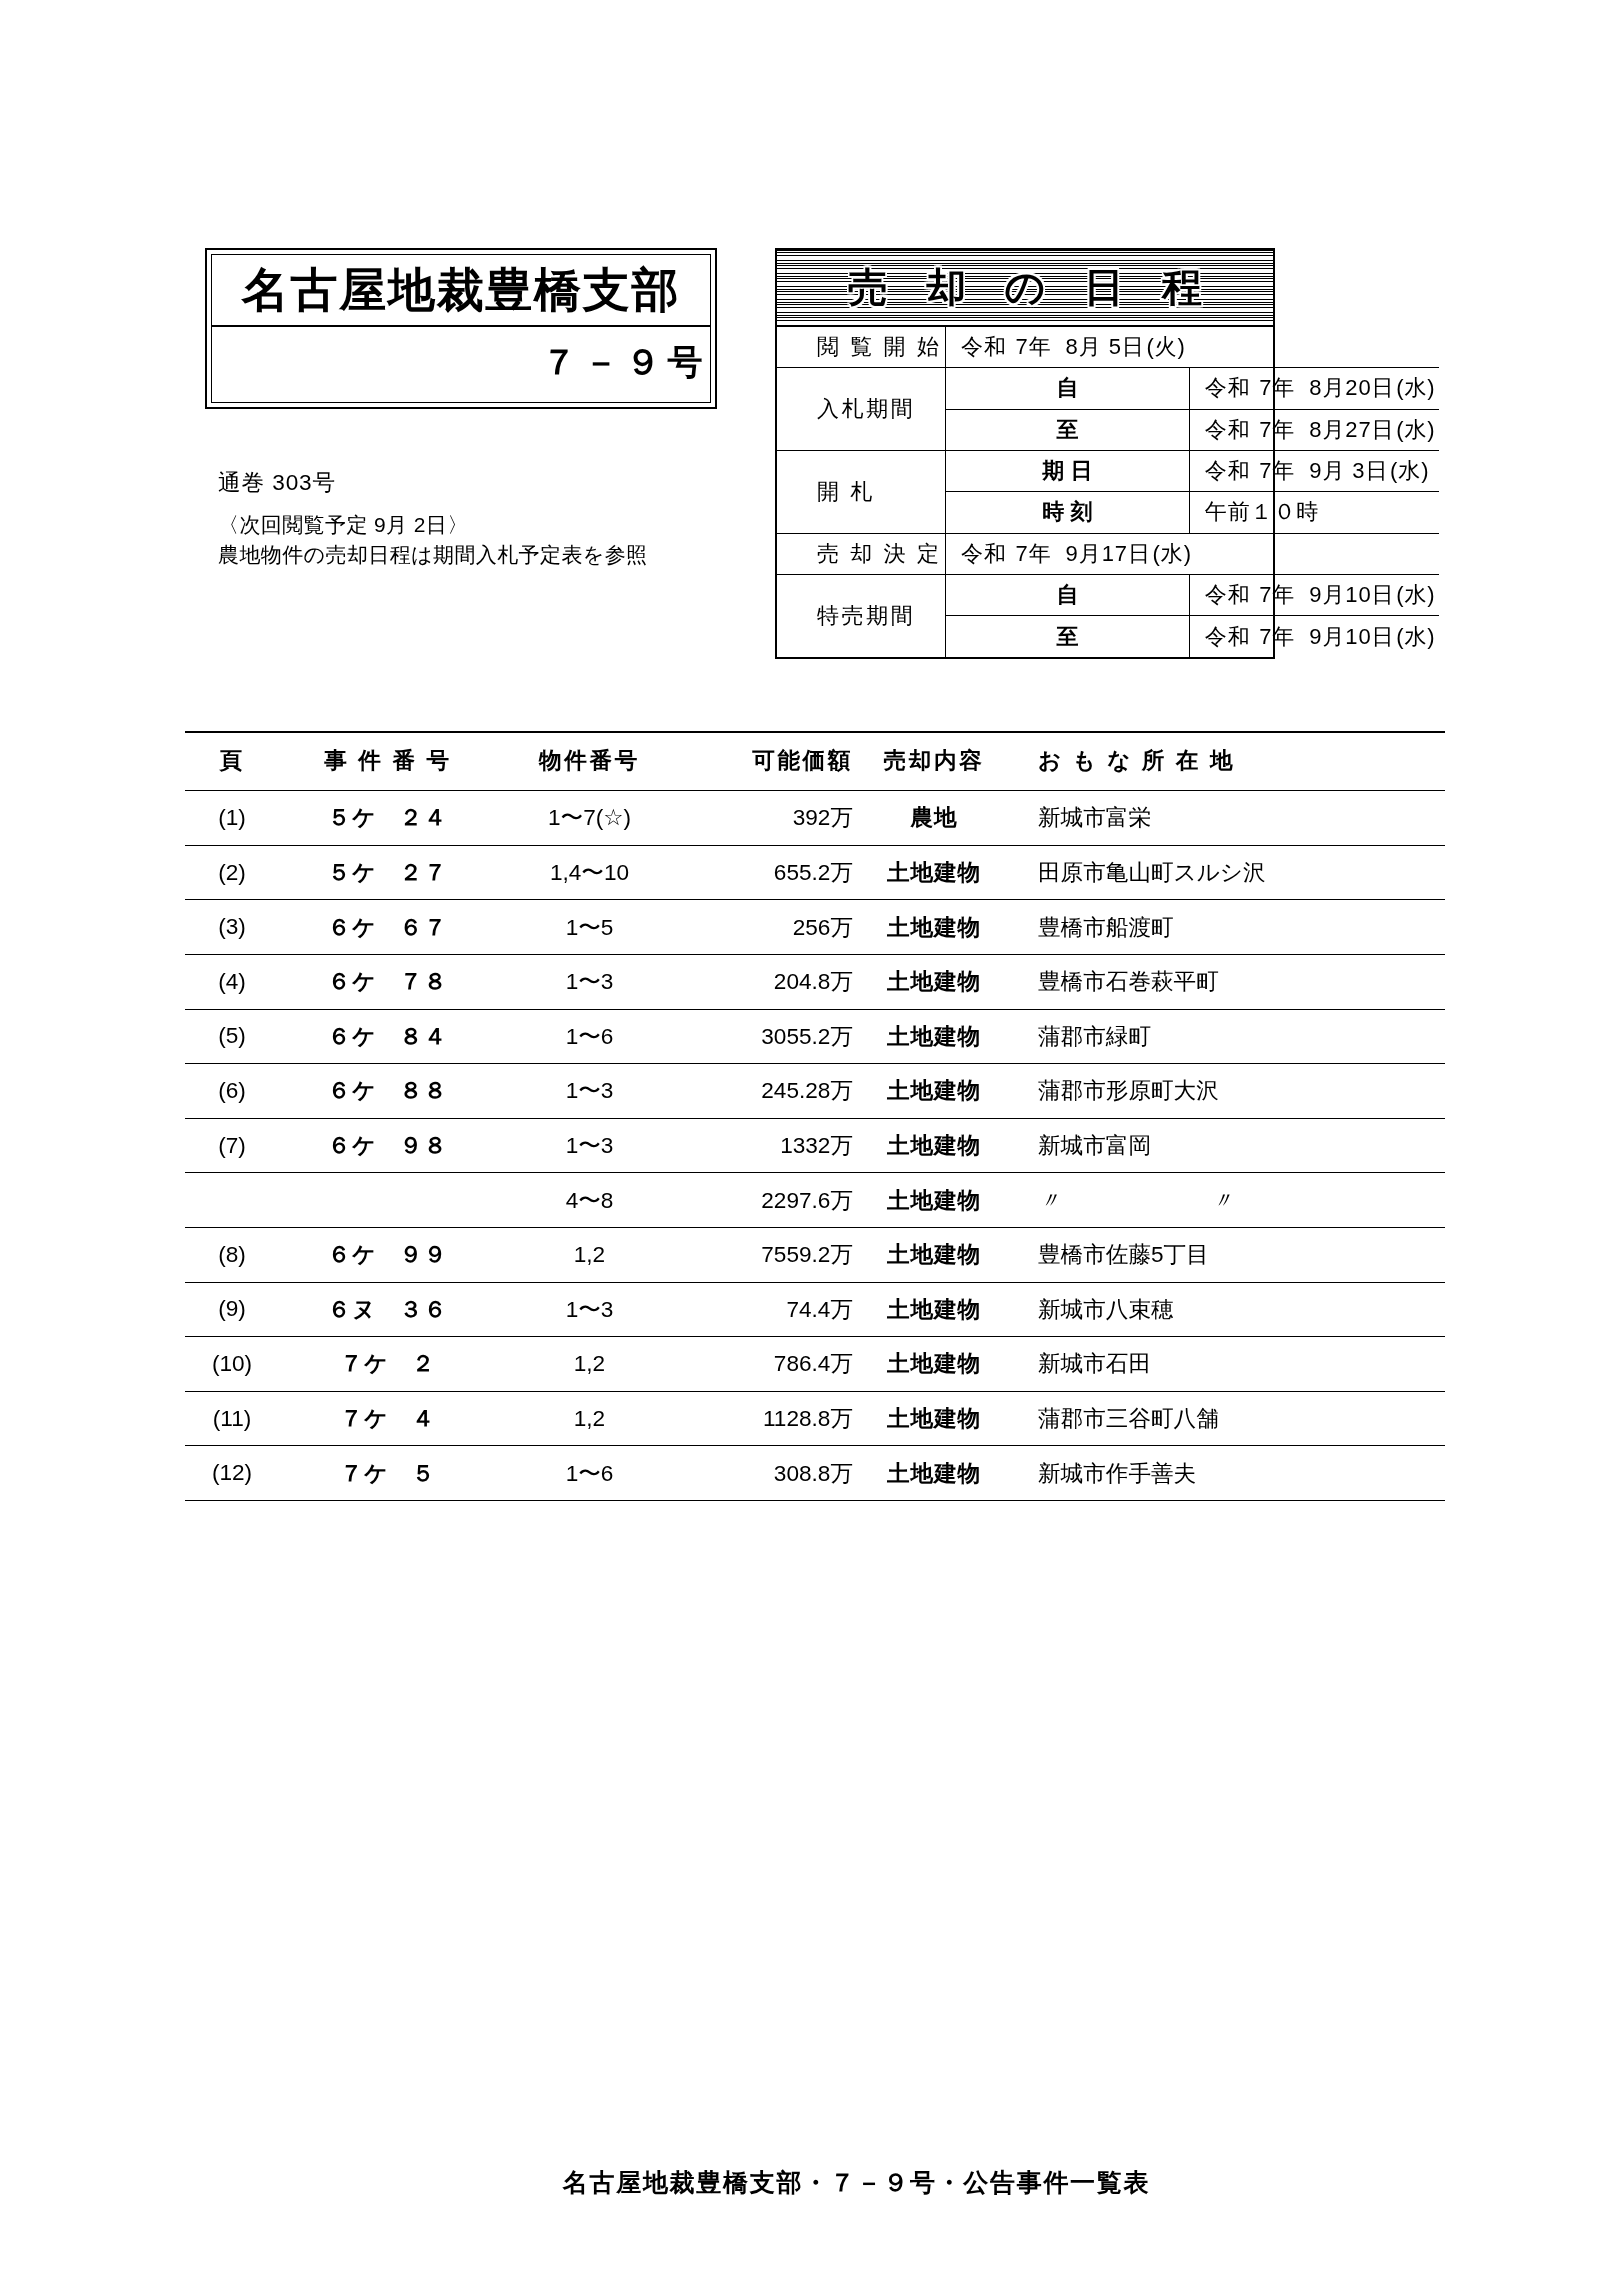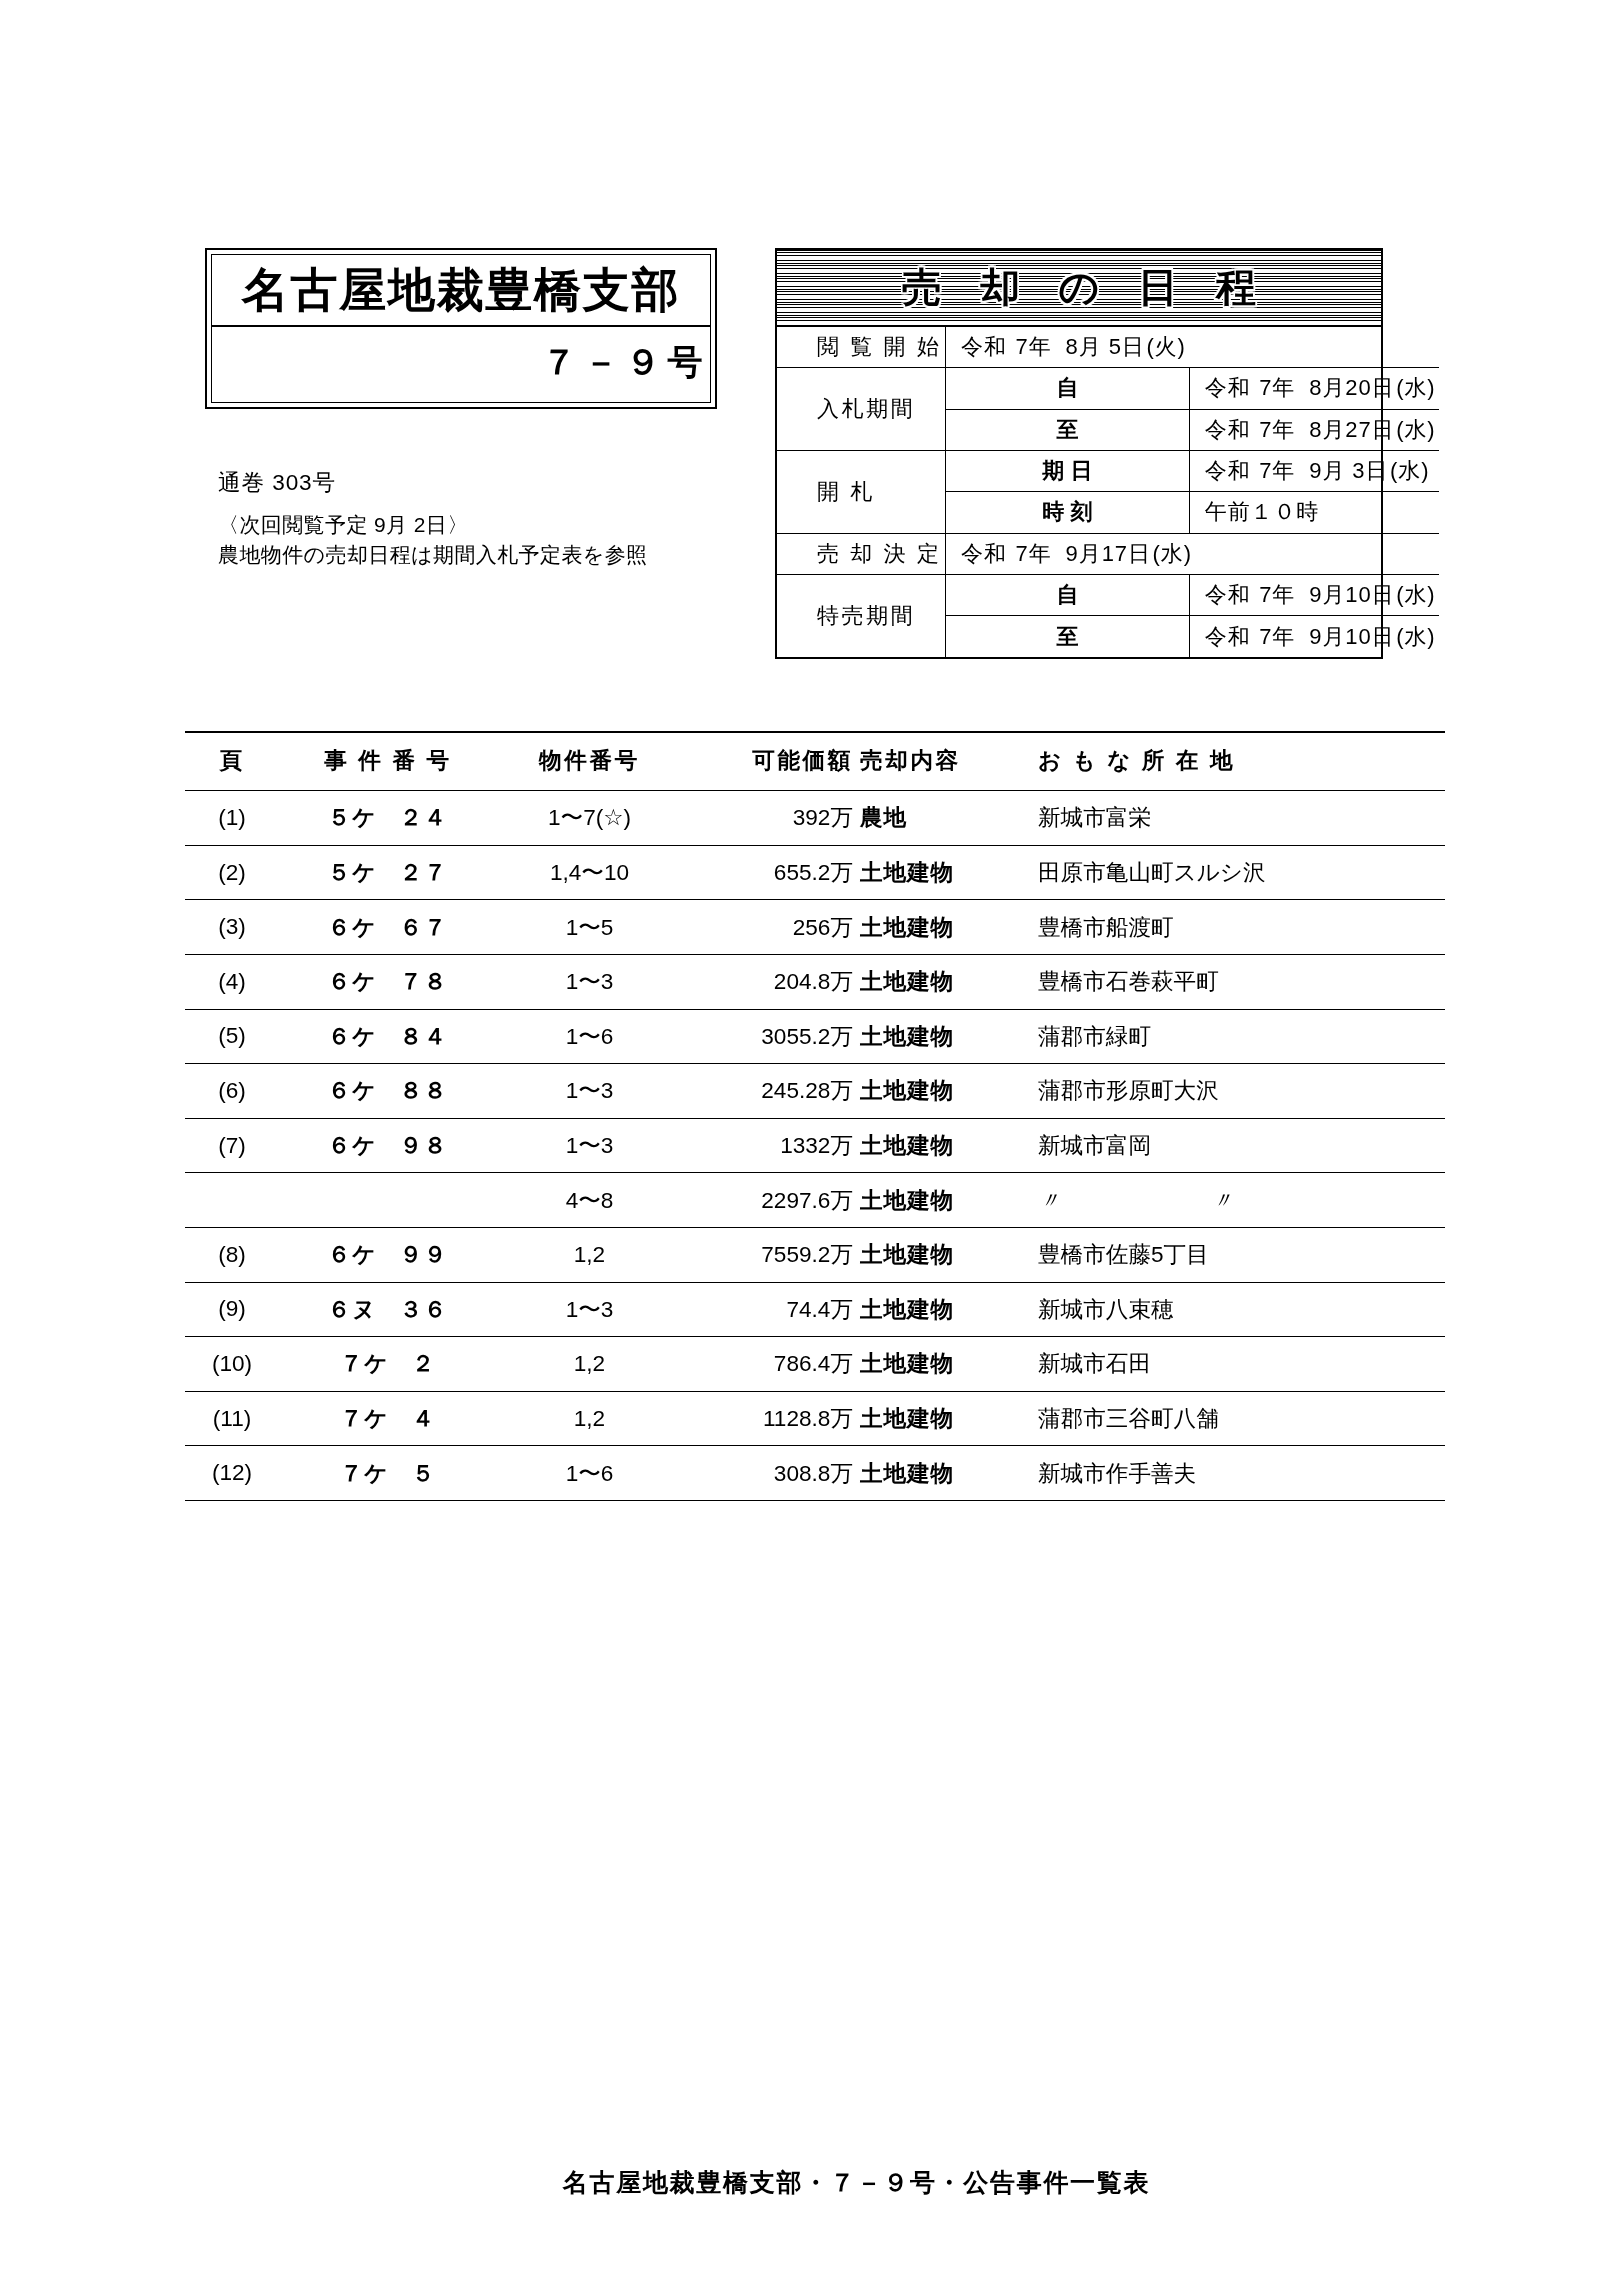--- a/index.html
+++ b/index.html
@@ -88,21 +88,21 @@
     font-size: 21px;
     line-height: 1.45;
     letter-spacing: 0.4px;
   }
 
   
   .sched {
     position: absolute;
     left: 775px;
     top: 248px;
-    width: 608px;
+    width: 500px;
     border: 2.6px solid #000;
     box-sizing: border-box;
   }
   .sched-title {
     text-align: center;
     font-size: 40px;
     font-weight: bold;
     letter-spacing: 12.2px;
     padding: 10.4px 0 10.4px 12.2px;
     border-bottom: 1.7px solid #000;
@@ -175,21 +175,21 @@
     white-space: nowrap;
     font-size: 22.6px;
   }
   table.list-tbl tr:last-child td {
     border-bottom: 1.7px solid #000;
   }
   .c-page   { width: 94px; text-align: center; font-size: 20px; }
   .c-case   { width: 218px; text-align: center; font-weight: bold; letter-spacing: 1.7px; }
   .c-item   { width: 185px; text-align: center; }
   .c-price  { width: 171px; text-align: right; padding-right: 7px !important; }
-  .c-kind   { width: 148px; text-align: left; font-weight: bold; letter-spacing: 0.9px; }
+  .c-kind   { width: 148px; text-align: center; font-weight: bold; letter-spacing: 0.9px; }
   .c-loc    { padding-left: 30px !important; text-align: left; }
   th.c-loc  { padding-left: 30px !important; margin-top: 14px; }
   .c-case .num { margin-left: 22.6px; }
   .ditto { letter-spacing: 35px; padding-left: 30px; font-style: italic; }
   .row-cont td { border-bottom: 0.9px solid #000; }
 
   
   .doc-footer {
     position: absolute;
     top: 2166px;

